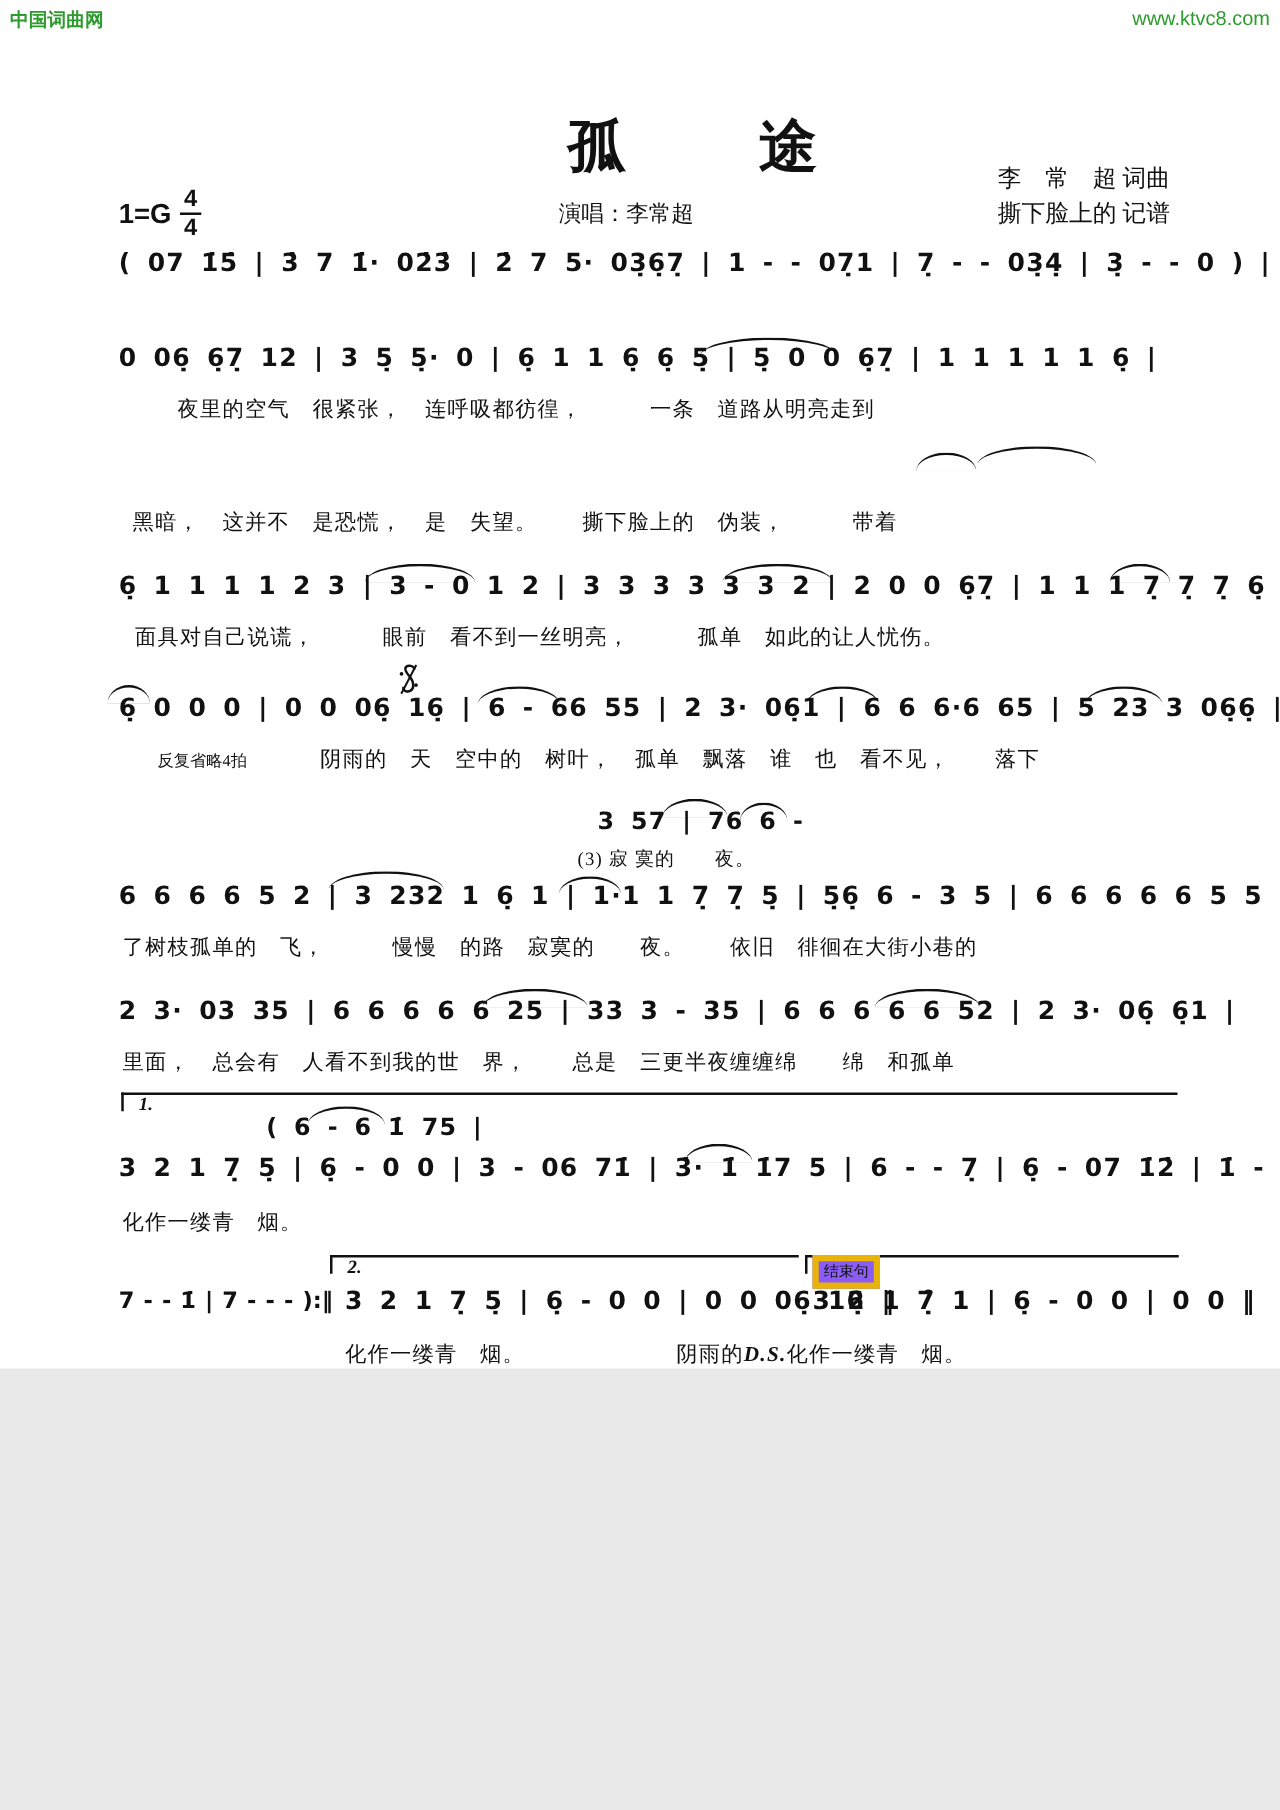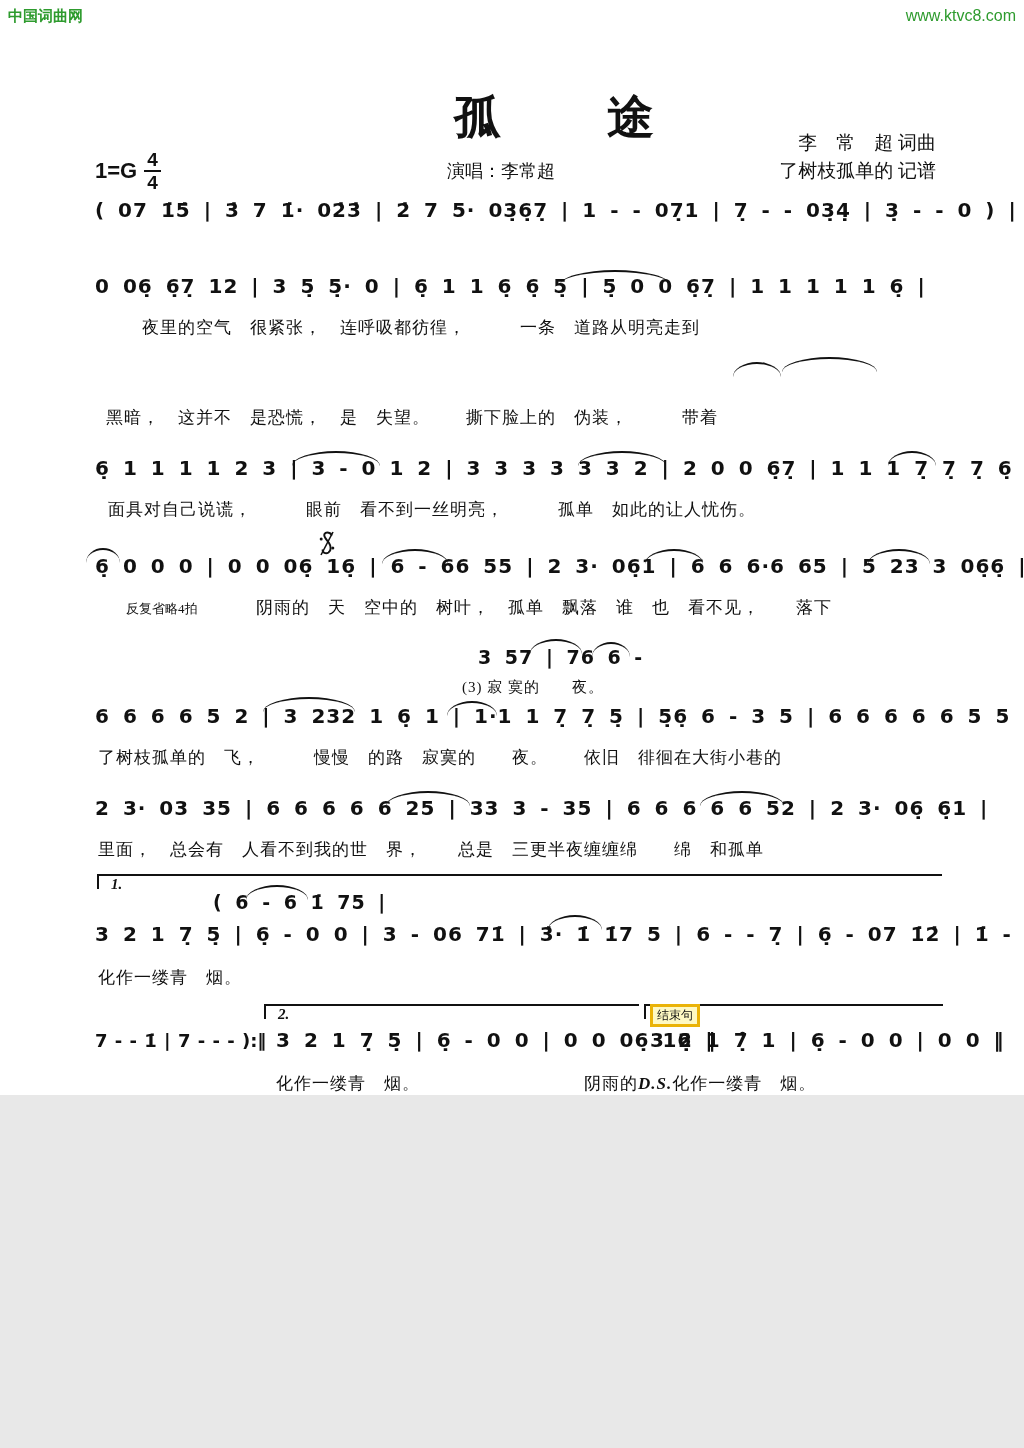--- a/index.html
+++ b/index.html
@@ -30,41 +30,41 @@
           font-family:"Liberation Serif","DejaVu Serif",serif;}
   .annot{position:absolute;font-size:13px;white-space:nowrap;font-family:"Liberation Serif","DejaVu Serif",serif;}
   .ds{font-style:italic;font-weight:bold;font-family:"Liberation Serif","DejaVu Serif",serif;}
   
   .arc{position:absolute;height:13px;border-top:2px solid #111;
        border-radius:50% 50% 0 0 / 100% 100% 0 0;}
   
   .volta{position:absolute;height:13px;border-top:2px solid #111;border-left:2px solid #111;}
   .volta .vlabel{position:absolute;left:12px;top:0;font-size:15px;font-style:italic;
                  font-family:"Liberation Serif","DejaVu Serif",serif;font-weight:bold;}
-  .volta .vbox{position:absolute;left:4px;top:-2px;font-size:12px;border:3px solid #eab308;
-               padding:0 4px;background:#fef9c3;font-style:normal;font-family:"Liberation Sans",sans-serif;}
+  .volta .vbox{position:absolute;left:4px;top:-2px;font-size:12px;border:5px solid #eab308;
+               padding:0 4px;background:#8b5cf6;font-style:normal;font-family:"Liberation Sans",sans-serif;}
   
   .segno{position:absolute;}
   
   .footer-logo{position:absolute;top:1418px;right:6px;font-family:"DejaVu Sans Mono",monospace;
                font-size:26px;font-weight:bold;letter-spacing:-1px;white-space:nowrap;}
   .lg-www{color:#111111;} .lg-ktvc{color:#e60000;} .lg-8{color:#1a1ae6;} .lg-com{color:#00a23c;}
 </style>
 </head>
 <body>
 
 <div class="page">
 
   <a class="site-link left">中国词曲网</a>
   <a class="site-link right">www.ktvc8.com</a>
 
   <div class="title">孤　　途</div>
   <div class="credit c1">李　常　超 词曲</div>
   <div class="performer">演唱：李常超</div>
-  <div class="credit c2">了树枝孤单的 记谱</div>
+  <div class="credit c2">撕下脸上的 记谱</div>
 
   <div class="keysig">
     <span>1=G</span>
     <span class="meter">
       <span class="mt">4</span>
       <span class="mb">4</span>
     </span>
   </div>
 
   <div class="notation" style="top:198px">( 07 1̇5̇ | 3̇ 7 1̇· 02̇3̇ | 2̇ 7 5· 03̣6̣7̣ | 1 - - 07̣1 | 7̣ - - 03̣4̣ | 3̣ - - 0 ) |</div>
@@ -105,21 +105,21 @@
   <div class="volta" style="top:1004px;left:264px;width:373px">
     <span class="vlabel">2.</span>
   </div>
   <div class="volta" style="top:1004px;left:644px;width:297px">
     <span class="vbox">结束句</span>
   </div>
   <div class="notation small" style="top:1030px;left:95px">7 - - 1̇ | 7 - - - ):‖</div>
   <div class="notation" style="top:1028px;left:276px">3 2 1 7̣ 5̣ | 6̣ - 0 0 | 0 0 06̣ 16̣ ‖</div>
   <div class="notation" style="top:1028px;left:650px">3 2 1 7̣̑ 1 | 6̣ - 0 0 | 0 0 ‖</div>
   <div class="lyrics" style="top:1072px;left:276px">化作一缕青　烟。</div>
-  <div class="lyrics" style="top:1072px;left:584px">
+  <div class="lyrics" style="top:1072px;left:541px">
     <span>阴雨的</span><span class="ds">D.S.</span><span>化作一缕青　烟。</span>
   </div>
 
   <div class="arc" style="left:560px;top:270px;width:110px"></div>
   <div class="arc" style="left:733px;top:362px;width:48px"></div>
   <div class="arc" style="left:782px;top:357px;width:95px"></div>
   <div class="arc" style="left:292px;top:451px;width:88px"></div>
   <div class="arc" style="left:578px;top:451px;width:88px"></div>
   <div class="arc" style="left:888px;top:451px;width:48px"></div>
   <div class="arc" style="left:86px;top:548px;width:34px"></div>

